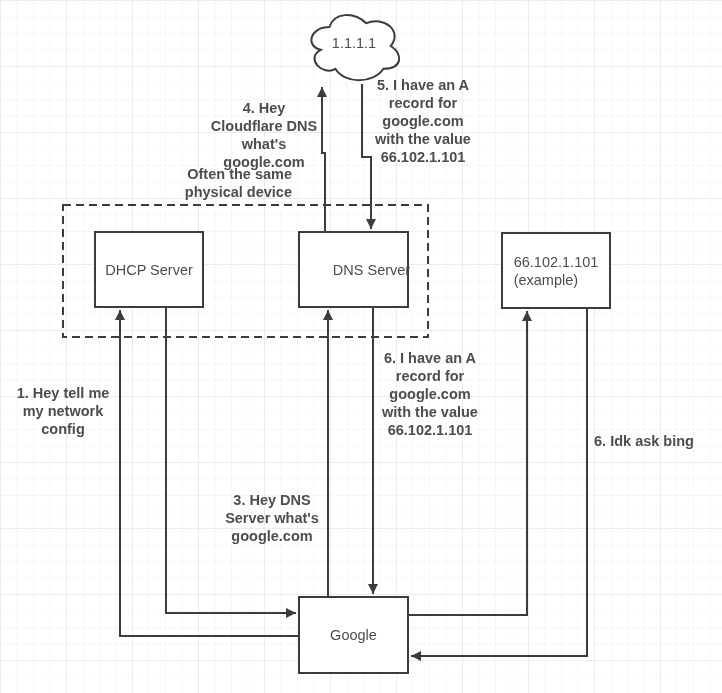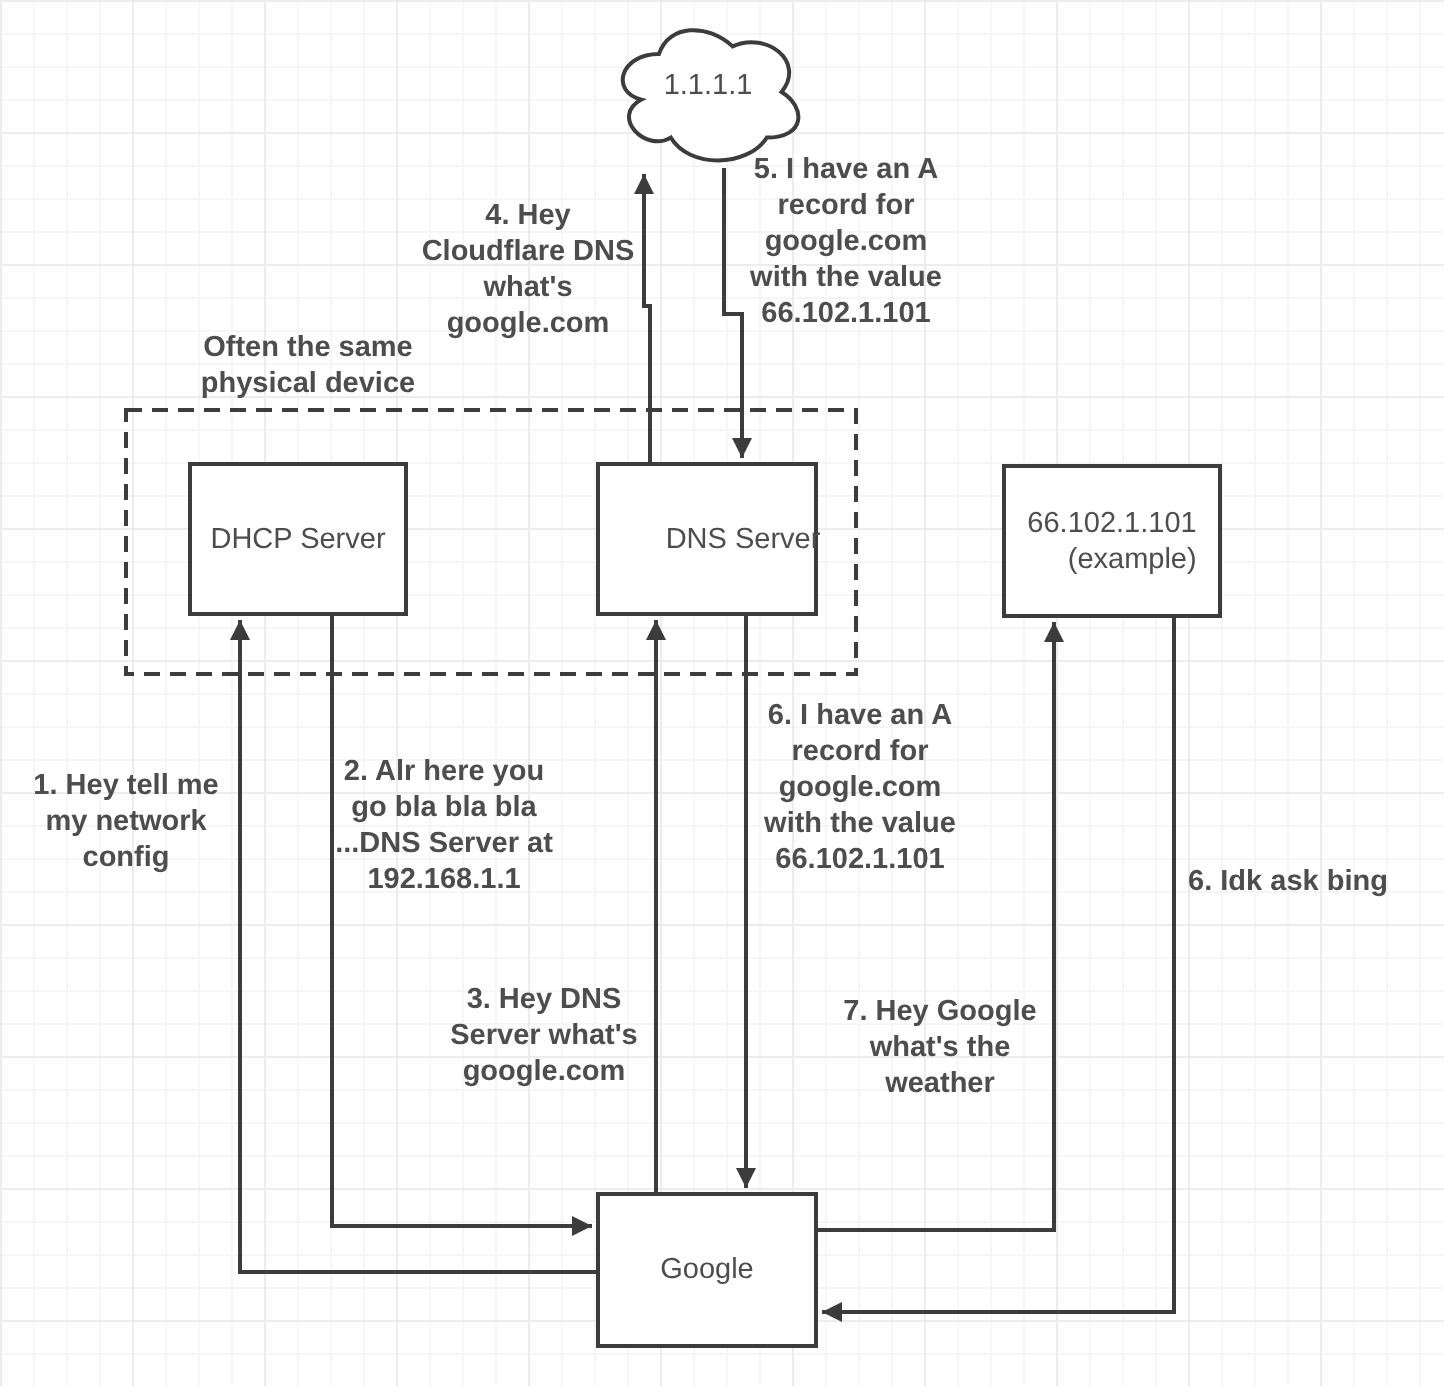--- a/index.html
+++ b/index.html
@@ -13,27 +13,27 @@
       linear-gradient(to bottom, #f6f6f6 1px, transparent 1px);
     background-size: 66px 66px, 66px 66px, 16.5px 16.5px, 16.5px 16.5px;
     font-family:"Liberation Sans","DejaVu Sans",sans-serif;
     color:#4d4d4d;
   }
   svg.layer { position:absolute; left:0; top:0; }
   .node {
     position:absolute; box-sizing:border-box;
     border:2px solid #3c3c3c; background:#ffffff;
     display:flex; align-items:center; justify-content:center;
-    text-align:right; white-space:pre; font-size:14.5px; line-height:18px;
+    text-align:left; white-space:pre; font-size:14.5px; line-height:18px;
   }
   .label {
     position:absolute; text-align:center; white-space:pre;
     font-size:14.5px; line-height:18px;font-weight:bold;
   }
-  .label.left { text-align:center; }
+  .label.left { text-align:right;margin-left:48px; }
   .cloud-label {
     position:absolute; display:flex; align-items:center; justify-content:center;
     text-align:center; font-size:14.5px;
   }
 </style>
 </head>
 <body>
 
 <div class="canvas">
 
@@ -78,39 +78,32 @@
 
   <div class="node" style="left:94px; top:231px; width:110px; height:77px;">DHCP Server</div>
   <div class="node" style="left:298px; top:231px; width:111px; height:77px;padding-left:36px;">DNS Server</div>
   <div class="node" style="left:501px; top:232px; width:110px; height:77px;">66.102.1.101
 (example)</div>
   <div class="node" style="left:298px; top:596px; width:111px; height:78px;">Google</div>
 
   <div class="label" style="left:1px; top:384px; width:124px;">1. Hey tell me
 my network
 config</div>
-  <div class="label" style="left:164px; top:377px; width:116px;">2. Alr here you
-go bla bla bla
-...DNS Server at
-192.168.1.1</div>
   <div class="label" style="left:218px; top:481px; width:108px;margin-top:10px;">3. Hey DNS
 Server what's
 google.com</div>
   <div class="label" style="left:206px; top:99px; width:116px;">4. Hey
 Cloudflare DNS
 what's
 google.com</div>
   <div class="label" style="left:368px; top:76px; width:110px;">5. I have an A
 record for
 google.com
 with the value
 66.102.1.101</div>
   <div class="label" style="left:376px; top:349px; width:108px;">6. I have an A
 record for
 google.com
 with the value
 66.102.1.101</div>
-  <div class="label" style="left:416px; top:497px; width:108px;">7. Hey Google
-what's the
-weather</div>
   <div class="label" style="left:591px; top:432px; width:106px;">6. Idk ask bing</div>
 
 </div>
 
 </body></html>

